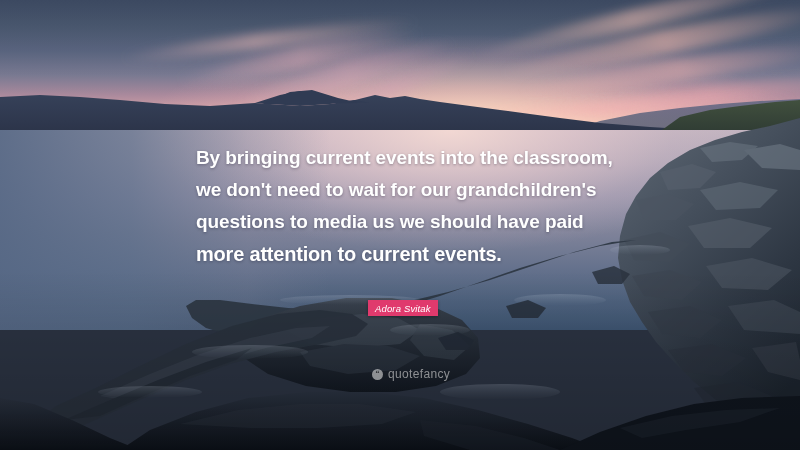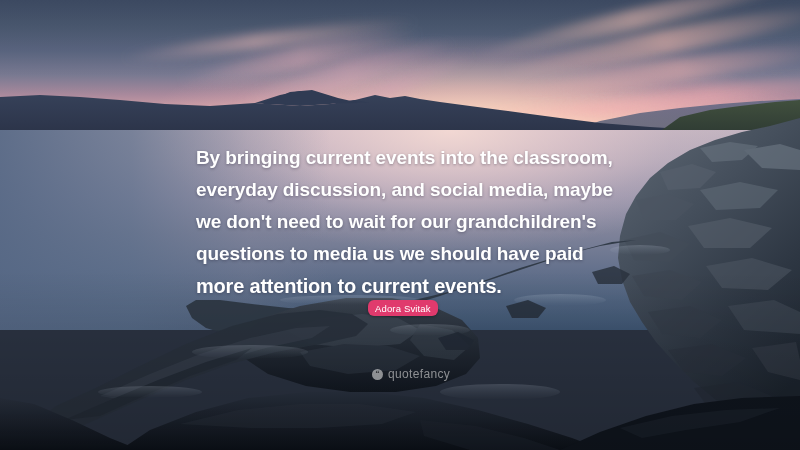--- a/index.html
+++ b/index.html
@@ -185,22 +185,23 @@
     top: 300px;
     height: 16px;
     padding: 0 7px;
     display: flex;
     align-items: center;
     background: #e03a6d;
     color: #ffffff;
     font-size: 9.5px;
     font-weight: 400;
     letter-spacing: 0.15px;
-    border-radius: 6px;
+    border-radius: 0;
     box-shadow: 0 1px 3px rgba(0,0,0,0.30);
+    font-style: italic;
   }
 
   
   .watermark {
     position: absolute;
     left: 372px;
     top: 367px;
     display: flex;
     align-items: center;
     gap: 5px;
@@ -365,21 +366,20 @@
 
     <path d="M438,338 L458,332 L474,340 L468,350 L446,350 Z" fill="#222a36" opacity="0.9"></path>
     <path d="M506,306 L528,300 L546,308 L538,318 L512,318 Z" fill="#262e3a" opacity="0.85"></path>
     <path d="M592,272 L614,266 L630,274 L622,284 L598,284 Z" fill="#2a323e" opacity="0.85"></path>
   </svg>
 
   <div class="vignette"></div>
 
   <div class="quote-block">
     <div class="quote-line">By bringing current events into the classroom,</div>
-    <div class="quote-line">everyday discussion, and social media, maybe</div>
     <div class="quote-line">we don't need to wait for our grandchildren's</div>
     <div class="quote-line">questions to media us we should have paid</div>
     <div class="quote-line emphasis">more attention to current events.</div>
   </div>
 
   <div class="author-badge">
     <span>Adora Svitak</span>
   </div>
 
   <div class="watermark">

